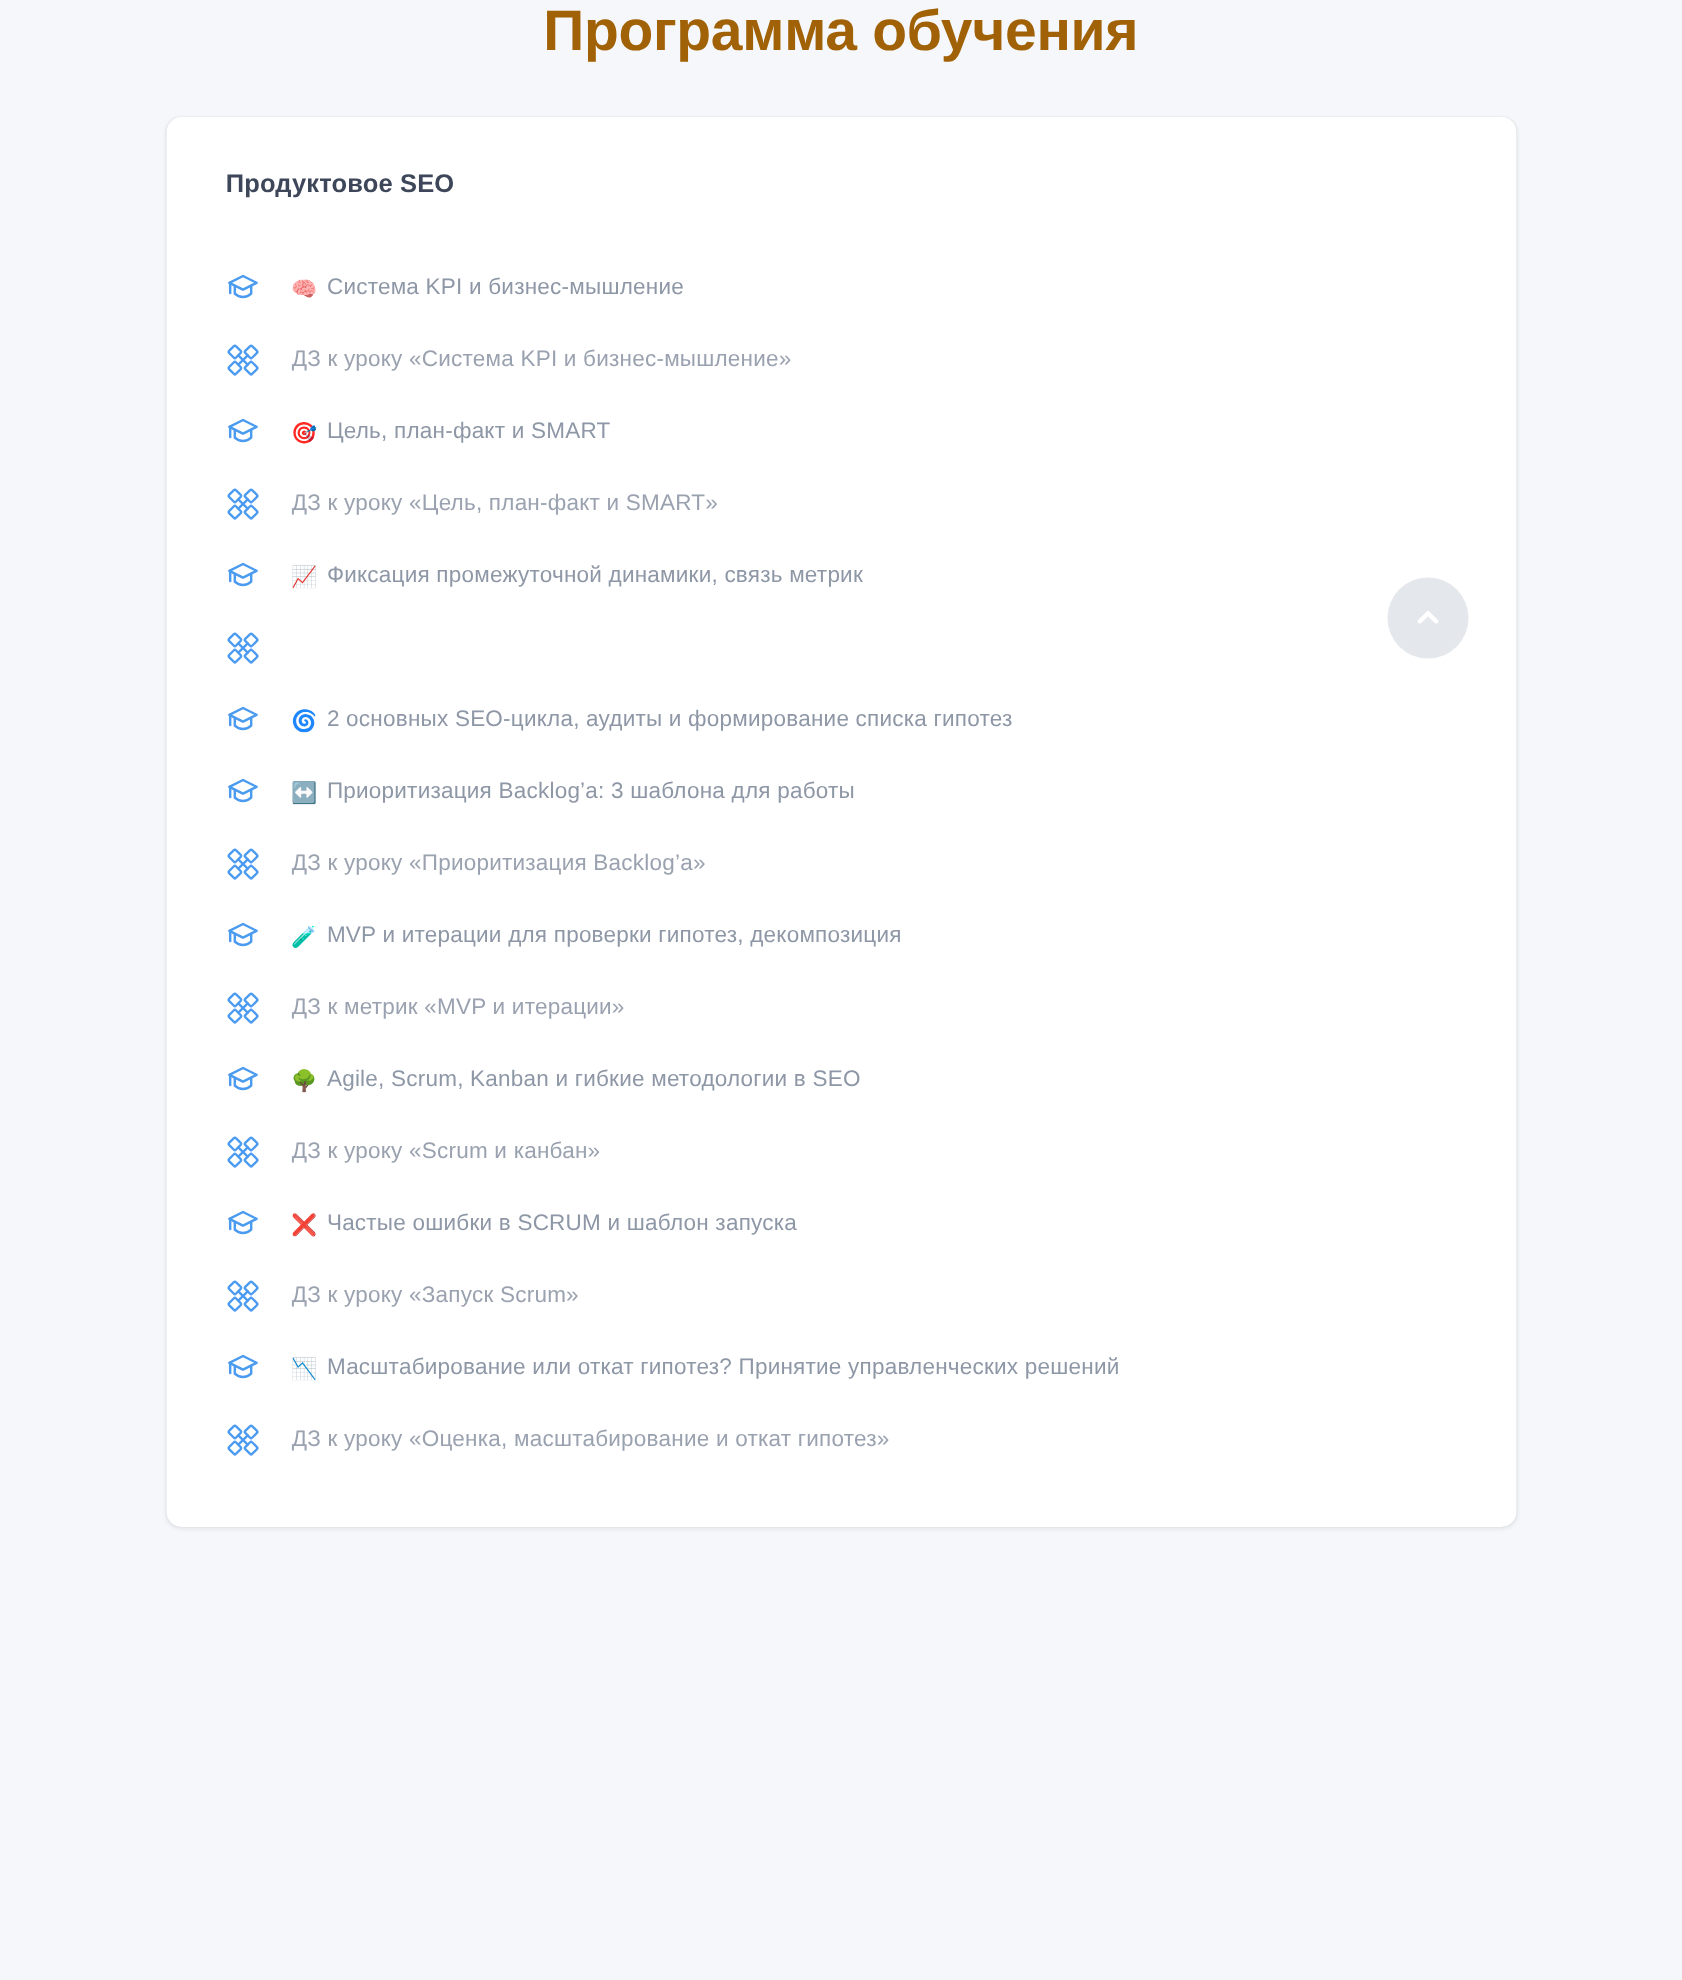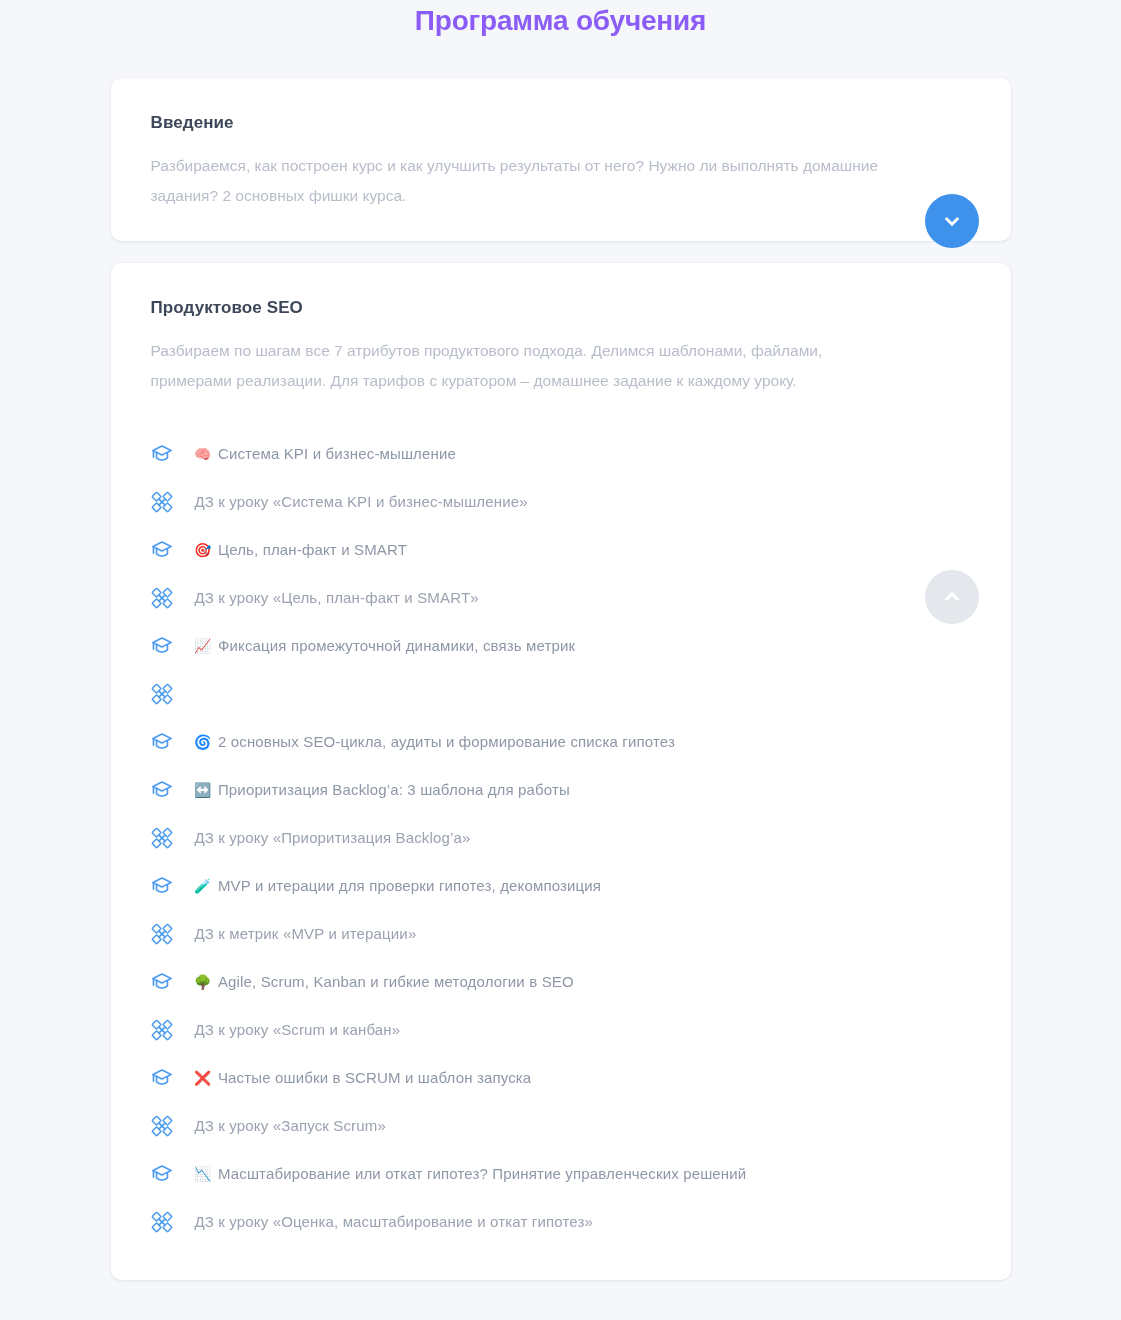--- a/index.html
+++ b/index.html
@@ -12,22 +12,22 @@
   }
   body {
     width: 1121px;
     min-height: 1320px;
     position: relative;
     overflow-x: hidden;
   }
 
   .page-title {
     text-align: center;
-    color: #8b5cf6;
-    font-size: 28px;
+    color: #a16207;
+    font-size: 38px;
     font-weight: 700;
     letter-spacing: -0.2px;
     margin: 0;
     padding: 2px 0 0 0;
     line-height: 38px;
   }
 
   .cards {
     width: 900px;
     margin: 0 auto;
@@ -113,35 +113,23 @@
   }
   .lesson-item.homework .lesson-label { color: #9aa2b0; }
 </style>
 </head>
 <body style="background: rgb(245, 247, 250);">
 
 <h1 class="page-title">Программа обучения</h1>
 
 <div class="cards">
 
-  <div class="card">
-    <h2 class="card-title">Введение</h2>
-    <p class="card-desc">Разбираемся, как построен курс и как улучшить результаты от него? Нужно ли выполнять домашние задания? 2 основных фишки курса.</p>
-    <button class="toggle-btn open" aria-label="expand" style="background: rgb(62, 146, 236);">
-      <span>
-        <svg width="22" height="22" viewBox="0 0 24 24" fill="none" stroke="#ffffff" stroke-width="3.2" stroke-linecap="round" stroke-linejoin="round">
-          <polyline points="6 9.5 12 15.5 18 9.5"></polyline>
-        </svg>
-      </span>
-    </button>
-  </div>
 
   <div class="card section-open">
     <h2 class="card-title">Продуктовое SEO</h2>
-    <p class="card-desc">Разбираем по шагам все 7 атрибутов продуктового подхода. Делимся шаблонами, файлами, примерами реализации. Для тарифов с куратором – домашнее задание к каждому уроку.</p>
     <button class="toggle-btn close" aria-label="collapse" style="background: rgb(228, 231, 235);">
       <span>
         <svg width="22" height="22" viewBox="0 0 24 24" fill="none" stroke="#ffffff" stroke-width="3.2" stroke-linecap="round" stroke-linejoin="round">
           <polyline points="6 14.5 12 8.5 18 14.5"></polyline>
         </svg>
       </span>
     </button>
 
     <ul class="lesson-list" id="lesson-list">
         <li class="lesson-item">

